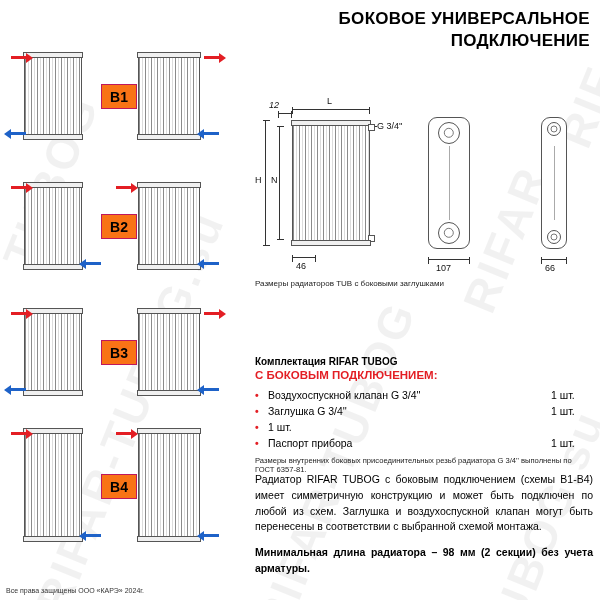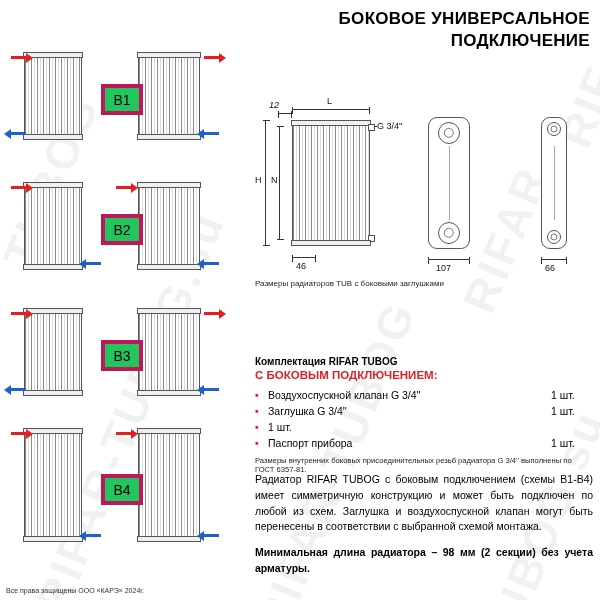--- a/index.html
+++ b/index.html
@@ -19,21 +19,21 @@
   .s1{top:48px}.s2{top:178px}.s3{top:304px}.s4{top:424px;height:128px;}
   .rad{position:absolute;box-sizing:border-box;border:1px solid #555;
        background:repeating-linear-gradient(90deg,#8a8a8a 0 1px,#fff 1px 3px,#dcdcdc 3px 4px,#fff 4px 6px);}
   .rad::before,.rad::after{content:"";position:absolute;left:-2px;right:-2px;height:4px;
        background:#f0f0f0;border:1px solid #555;}
   .rad::before{top:-1px}.rad::after{bottom:-1px}
   .rad-a{left:20px;top:4px;width:58px;height:88px;}
   .rad-b{left:134px;top:4px;width:62px;height:88px;}
   .s4 .rad-a,.s4 .rad-b{height:114px;}
   .scheme-label{position:absolute;left:97px;top:36px;width:34px;height:23px;
-       border:4px solid #be185d;background:#22c55e;font-weight:400;font-size:14px;
+       border:1px solid #be185d;background:#f97316;font-weight:700;font-size:14px;
        display:flex;align-items:center;justify-content:center;}
   .s4 .scheme-label{top:50px;}
 
   
   .arrow{position:absolute;width:15px;height:3px;background:currentColor;}
   .arrow.red{color:#e31e24}.arrow.blue{color:#1e62c8}
   .arrow::after{content:"";position:absolute;top:-3.5px;width:0;height:0;
        border-top:5px solid transparent;border-bottom:5px solid transparent;}
   .dir-right::after{left:100%;border-left:7px solid currentColor;}
   .dir-left::after{right:100%;border-right:7px solid currentColor;}

